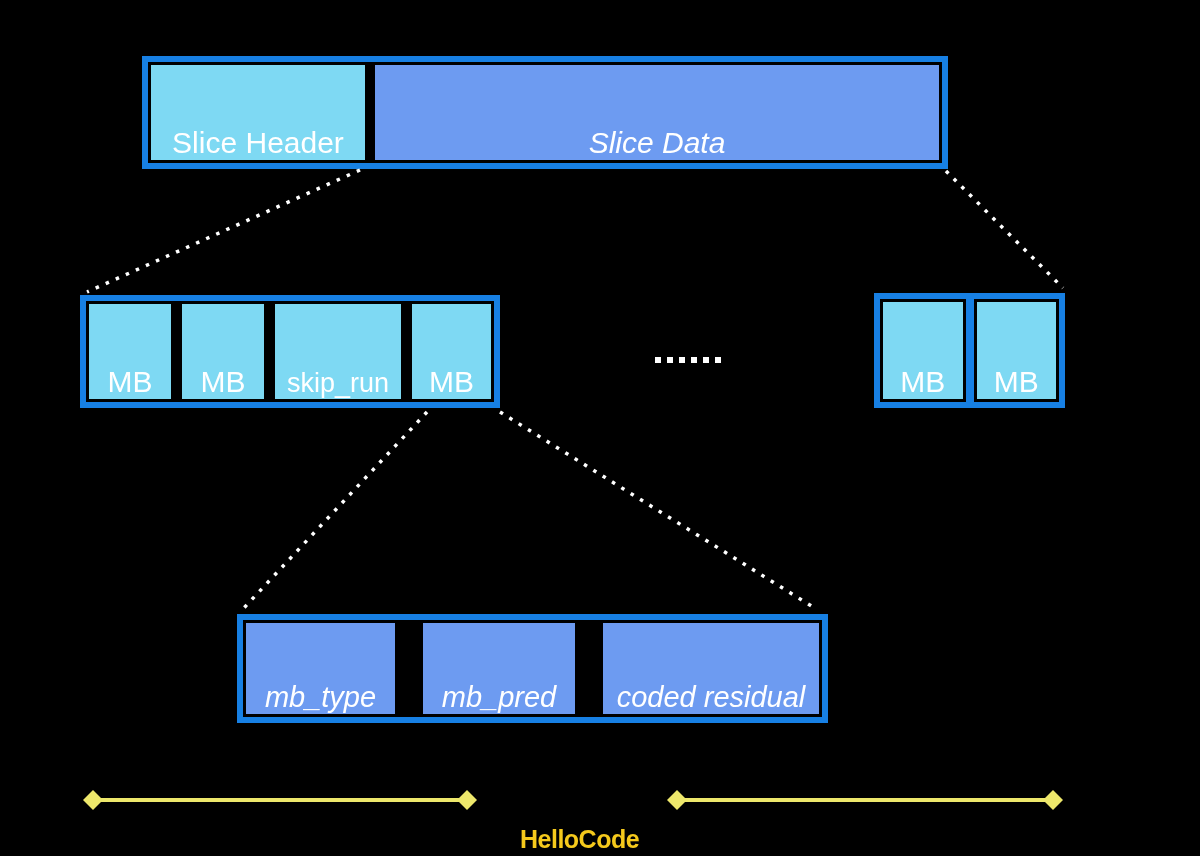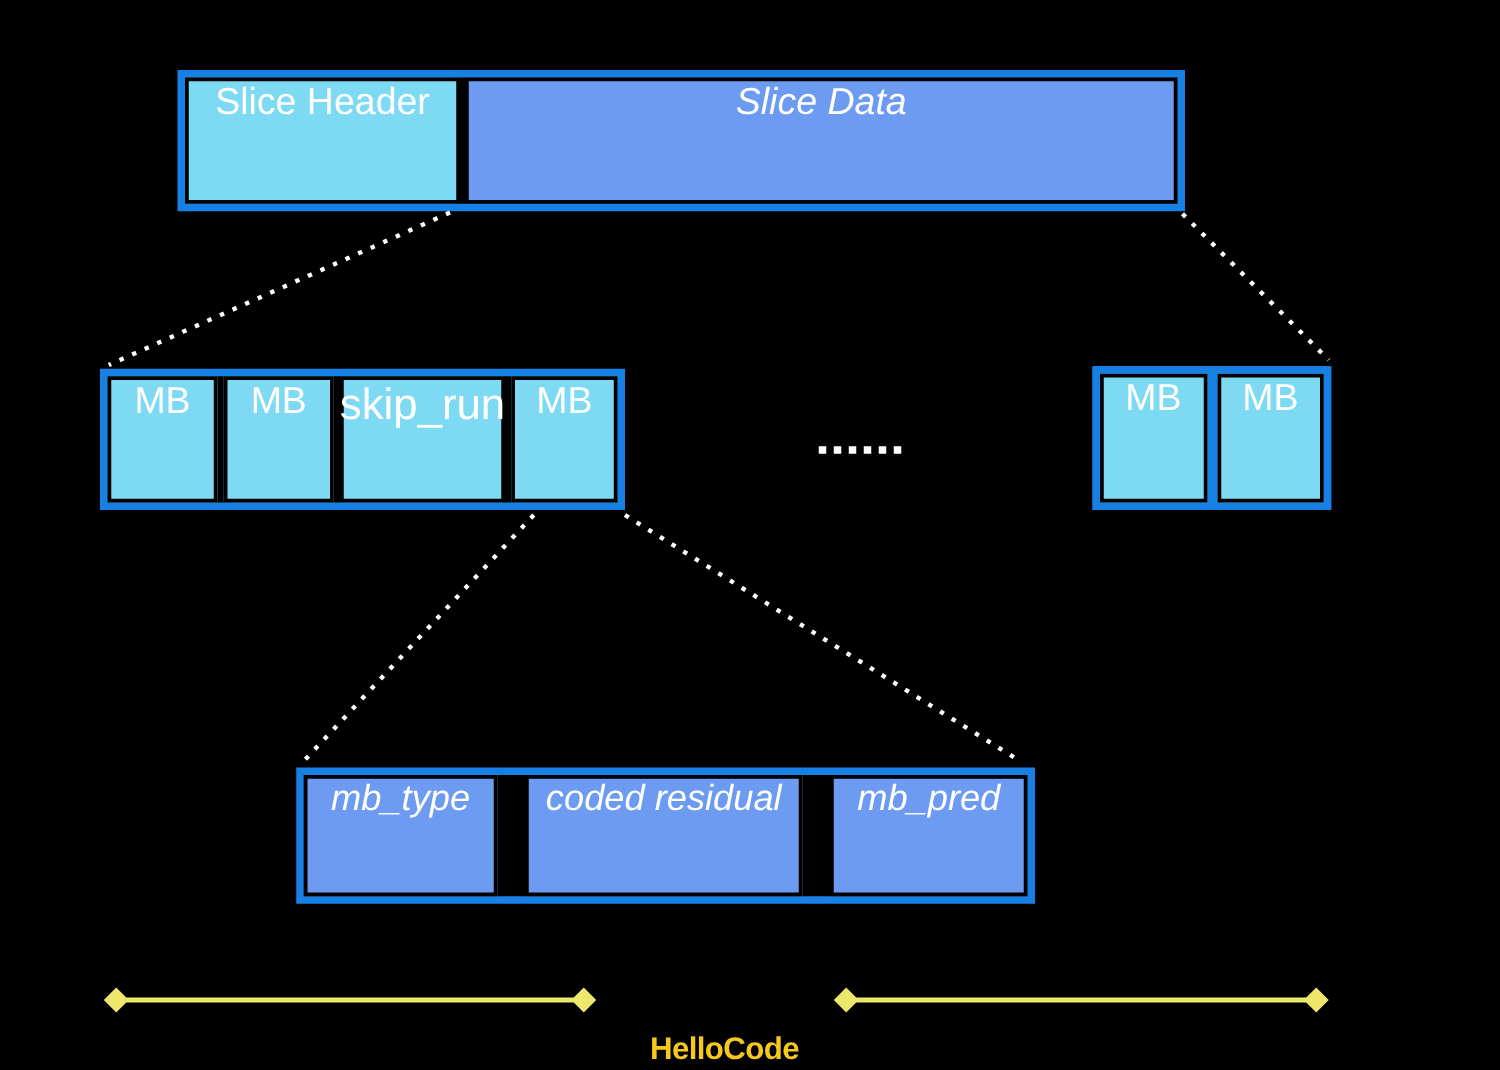--- a/index.html
+++ b/index.html
@@ -24,38 +24,38 @@
   .frame{
     position:absolute;
     border:6px solid var(--frame-blue);
     background:var(--bg);
     display:flex;
     align-items:stretch;
   }
   .cell{
     border:3px solid #000;
     display:flex;
-    align-items:flex-start;
+    align-items:flex-end;
     justify-content:center;
     color:var(--text-white);
     white-space:nowrap;
   }
   .cell.light{background:var(--light-blue);}
   .cell.medium{background:var(--medium-blue);font-style:italic;}
 
   
   #slice-frame{left:142px;top:56px;width:806px;height:113px;gap:4px;}
   #slice-header{width:220px;font-size:30px;}
   #slice-data{flex:1;font-size:30px;}
 
   
   #mb-frame-left{left:80px;top:295px;width:420px;height:113px;gap:5px;}
   #mb-frame-left .cell{font-size:30px;}
   #mb-frame-left .w-mb{width:88px;}
-  #mb-frame-left .w-skip{width:132px;font-size:35px;}
+  #mb-frame-left .w-skip{width:132px;font-size:27px;}
   #mb-frame-left .w-last{flex:1;}
 
   
   #mb-frame-right{left:874px;top:293px;width:191px;height:115px;gap:8px;background:var(--frame-blue);}
   #mb-frame-right .cell{flex:1;font-size:30px;}
 
   
   #ellipsis{
     position:absolute;left:655px;top:357px;
     display:flex;gap:6px;
@@ -127,25 +127,25 @@
     </div>
     <div class="cell light">
       <span>MB</span>
     </div>
   </div>
 
   <div class="frame" id="detail-frame">
     <div class="cell medium w-type">
       <span>mb_type</span>
     </div>
+    <div class="cell medium w-pred">
+      <span>mb_pred</span>
+    </div>
     <div class="cell medium w-res">
       <span>coded residual</span>
-    </div>
-    <div class="cell medium w-pred">
-      <span>mb_pred</span>
     </div>
   </div>
 
   <svg id="overlay" xmlns="http://www.w3.org/2000/svg">
     <line class="dotline" x1="360" y1="170" x2="87" y2="292"></line>
     <line class="dotline" x1="946" y1="171" x2="1063" y2="288"></line>
     <line class="dotline" x1="427" y1="412" x2="242" y2="610"></line>
     <line class="dotline" x1="500" y1="412" x2="813" y2="607"></line>
 
     <line class="yline" x1="93" y1="800" x2="467" y2="800"></line>

